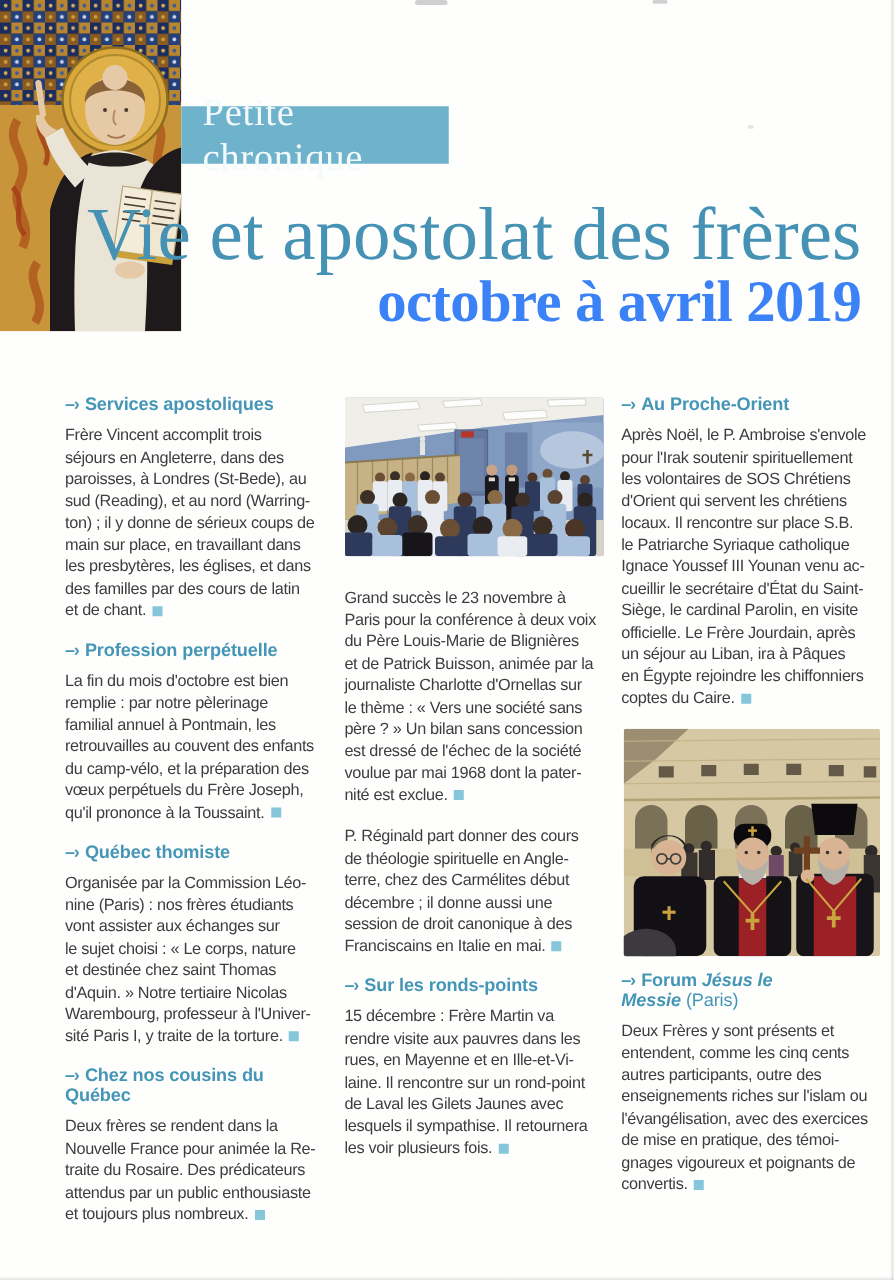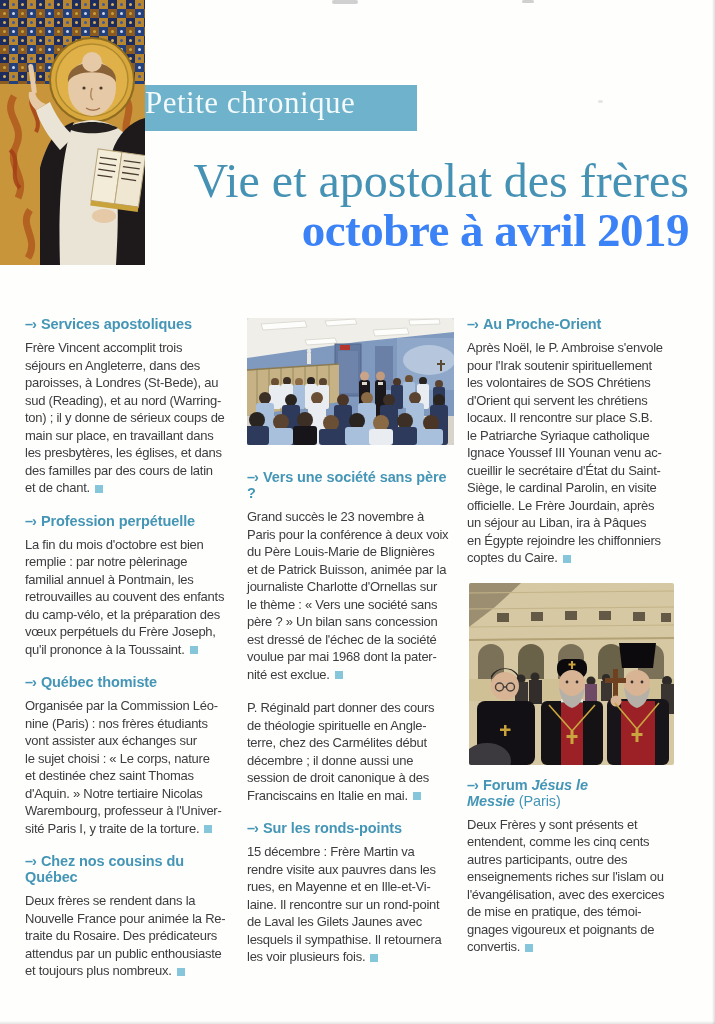--- a/index.html
+++ b/index.html
@@ -13,31 +13,31 @@
   .edge-bottom{position:absolute;left:0;bottom:0;width:100%;height:3px;
     background:linear-gradient(to bottom,rgba(0,0,0,0),rgba(120,120,120,.2));}
   .smudge{position:absolute;background:#9a9a9a;opacity:.45;border-radius:2px;}
   .s1{left:332px;top:0;width:26px;height:4px;}
   .s2{left:522px;top:0;width:12px;height:3px;}
   .s3{left:598px;top:100px;width:5px;height:3px;opacity:.25;}
 
   .manuscript{position:absolute;left:0;top:0;width:145px;height:265px;}
   .manuscript svg{display:block;}
 
-  .banner{position:absolute;left:145px;top:85px;width:272px;height:46px;
-    background:#6fb2cb;color:#f3fafc;display:flex;align-items:flex-start;
-    box-sizing:border-box;
+  .banner{position:absolute;left:145px;top:85px;width:214px;height:46px;
+    background:#6fb2cb;color:#f3fafc;display:flex;align-items:center;
+    padding-left:17px;box-sizing:border-box;
     font-family:"Liberation Serif",serif;font-size:31px;letter-spacing:.5px;}
 
   .title{position:absolute;top:156px;right:26px;text-align:right;
     color:#4592b4;font-family:"Liberation Serif",serif;line-height:1.04;}
-  .title .l1{font-size:48px;}
+  .title .l1{font-size:60px;}
   .title .l2{font-size:47px;font-weight:bold;letter-spacing:-.5px;color:#3b82f6;}
 
-  .columns{position:absolute;left:25px;top:316px;width:656px;display:flex;gap:13px;}
+  .columns{position:absolute;left:52px;top:316px;width:656px;display:flex;gap:13px;justify-content:space-between;}
   .col{width:209px;flex:none;}
   .col.mid{width:207px;}
   .col.right{width:211px;}
 
   .section{margin:0 0 16px 0;}
   .sec-head{margin:0 0 7px 0;font-size:14.5px;font-weight:bold;color:#4596b6;
     letter-spacing:-.1px;}
   .sec-head .arrow{font-weight:bold;letter-spacing:-1px;margin-right:5px;}
   .sec-head .it{font-style:italic;}
   .sec-head .light{font-weight:normal;}
@@ -277,21 +277,20 @@
           <circle cx="134" cy="105" r="8" fill="#8a6a45"></circle>
             <rect x="122" y="111" width="24" height="16" rx="3" fill="#e9ecf1"></rect>
           <circle cx="158" cy="103" r="8" fill="#3b2f26"></circle>
             <rect x="146" y="109" width="24" height="18" rx="3" fill="#2e3a5c"></rect>
           <circle cx="184" cy="105" r="8" fill="#4a3526"></circle>
             <rect x="172" y="111" width="24" height="16" rx="3" fill="#a9c0dc"></rect>
         </g>
       </svg>
 
       <div class="section">
-        <h3 class="sec-head"><span class="arrow">–›</span><span>Vers une société sans père ?</span></h3>
         <p class="sec-body"><span class="txt">Grand succès le 23 novembre à
 Paris pour la conférence à deux voix
 du Père Louis-Marie de Blignières
 et de Patrick Buisson, animée par la
 journaliste Charlotte d'Ornellas sur
 le thème : « Vers une société sans
 père ? » Un bilan sans concession
 est dressé de l'échec de la société
 voulue par mai 1968 dont la pater-
 nité est exclue.</span><span class="sq"></span></p>

